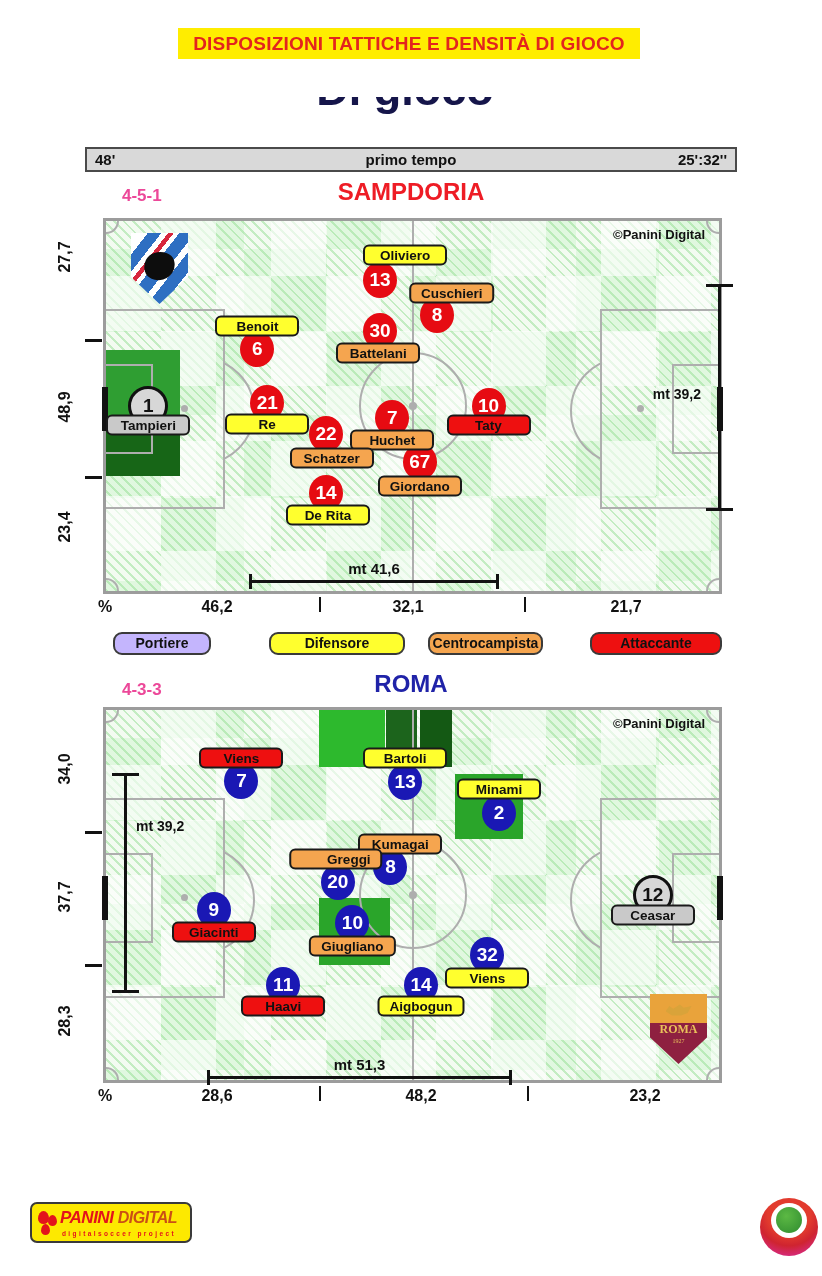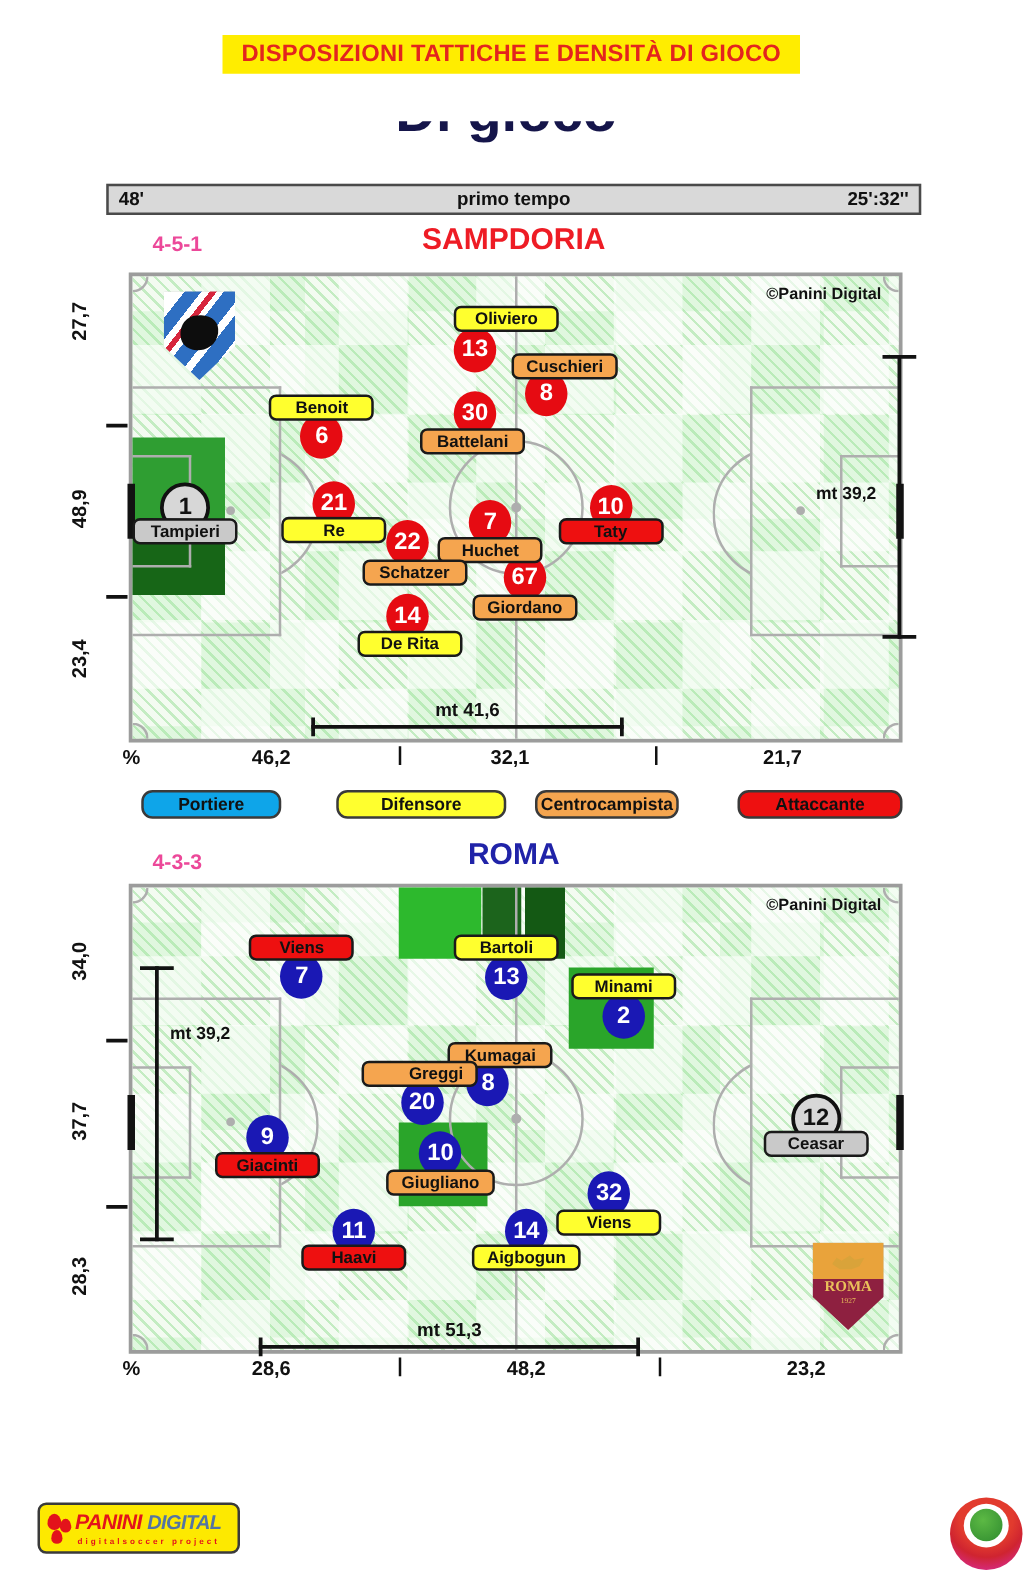--- a/index.html
+++ b/index.html
@@ -112,21 +112,21 @@
 
   
   .panini-logo{position:absolute;left:30px;top:1202px;width:162px;height:41px;background:#fde900;
     border:2px solid #3a3a3a;border-radius:7px;box-sizing:border-box;}
   .p-icon{position:absolute;left:5px;top:6px;width:22px;height:27px;}
   .p-icon::before{content:"";position:absolute;width:11px;height:13px;background:#e3131b;
     border-radius:50% 50% 50% 50%/60% 60% 40% 40%;left:1px;top:1px;
     box-shadow:9px 3px 0 -1px #e3131b,2px 12px 0 -1px #e3131b;}
   .p-text{position:absolute;left:28px;top:4px;white-space:nowrap;font-style:italic;}
   .p-text .p1{font-weight:bold;font-size:17px;color:#e3131b;letter-spacing:-.5px;}
-  .p-text .p2{font-weight:bold;font-size:16px;color:#1d4ed8;opacity:.75;letter-spacing:-.5px;}
+  .p-text .p2{font-weight:bold;font-size:16px;color:#b91c1c;opacity:.75;letter-spacing:-.5px;}
   .p-sub{position:absolute;left:30px;top:26px;font-size:6.5px;font-weight:bold;color:#e3131b;letter-spacing:2.4px;white-space:nowrap;}
   .sphere{position:absolute;left:760px;top:1198px;width:58px;height:58px;border-radius:50%;
     background:radial-gradient(circle at 50% 28%,#e23b2e 0 42%,#cf2430 62%,#d62a84 86%,#b81778 100%);}
   .sphere::before{content:"";position:absolute;left:11px;top:5px;width:36px;height:35px;border-radius:50%;background:#fff;}
   .sphere::after{content:"";position:absolute;left:16px;top:9px;width:26px;height:26px;border-radius:50%;
     background:radial-gradient(circle at 40% 35%,#5cb944,#2f8b2f);}
 </style>
 </head>
 <body>
 
@@ -217,21 +217,21 @@
   <div class="hm-label" style="left:249px;top:560px;width:250px">mt 41,6</div>
   <div class="hmeasure" style="left:249px;top:580px;width:250px"></div>
 
   <span class="pct-unit" style="left:98px;top:598px">%</span>
   <span class="pct-val" style="left:187px;top:598px">46,2</span>
   <span class="pct-val" style="left:378px;top:598px">32,1</span>
   <span class="pct-val" style="left:596px;top:598px">21,7</span>
   <span class="pct-tick" style="left:319px;top:597px"></span>
   <span class="pct-tick" style="left:524px;top:597px"></span>
 
-  <div class="legend-chip" style="left: 113px; width: 112px; background: #0ea5e9;">Portiere</div>
+  <div class="legend-chip" style="left: 113px; width: 98px; background: #c4b5fd;">Portiere</div>
   <div class="legend-chip" style="left: 269px; width: 136px; background: rgb(255, 255, 46);">Difensore</div>
   <div class="legend-chip" style="left: 428px; width: 115px; background: rgb(245, 165, 79);">Centrocampista</div>
   <div class="legend-chip" style="left: 590px; width: 132px; background: rgb(238, 16, 16);">Attaccante</div>
 
   <span class="formation" style="top:680px">4-3-3</span>
   <h2 class="team-title" style="top: 670px; color: rgb(32, 35, 168);">ROMA</h2>
 
   <div class="pitch" style="top:707px">
     <div class="checker"></div>
     <div class="density-layer">

